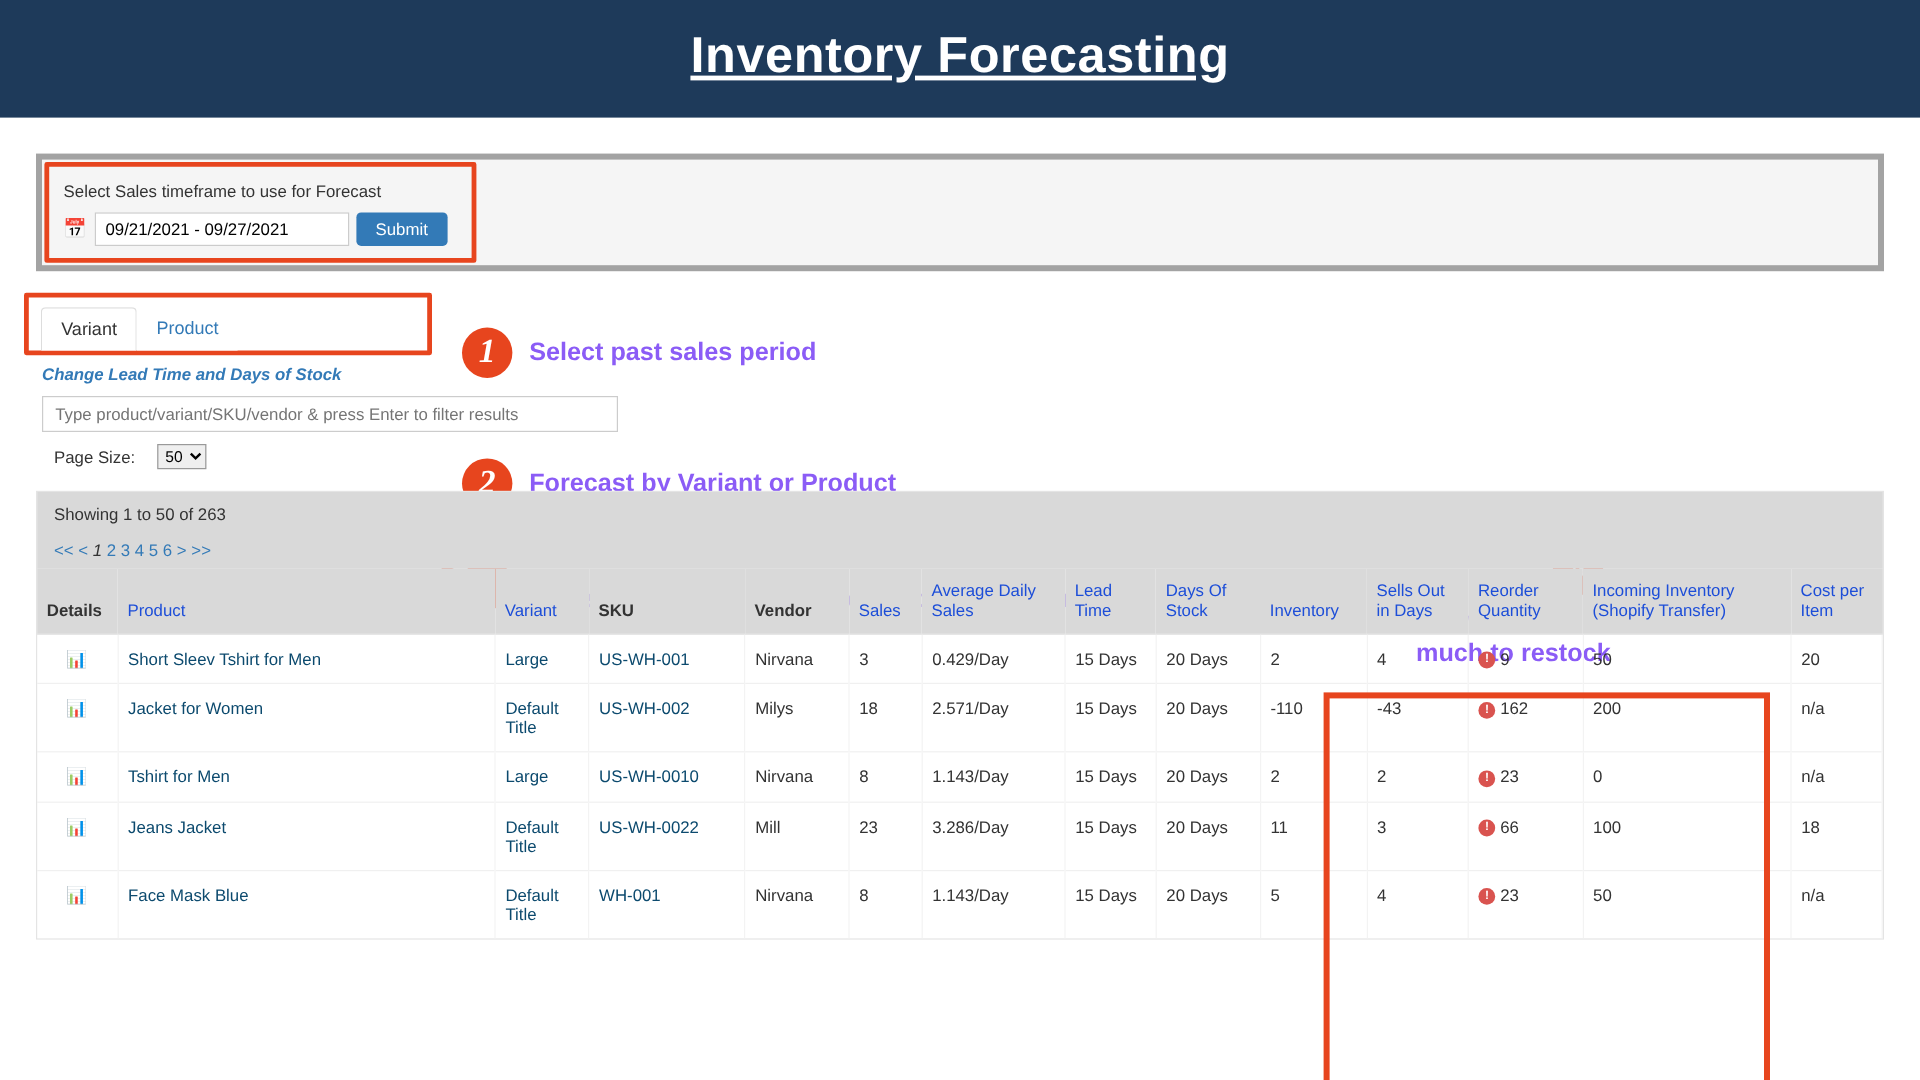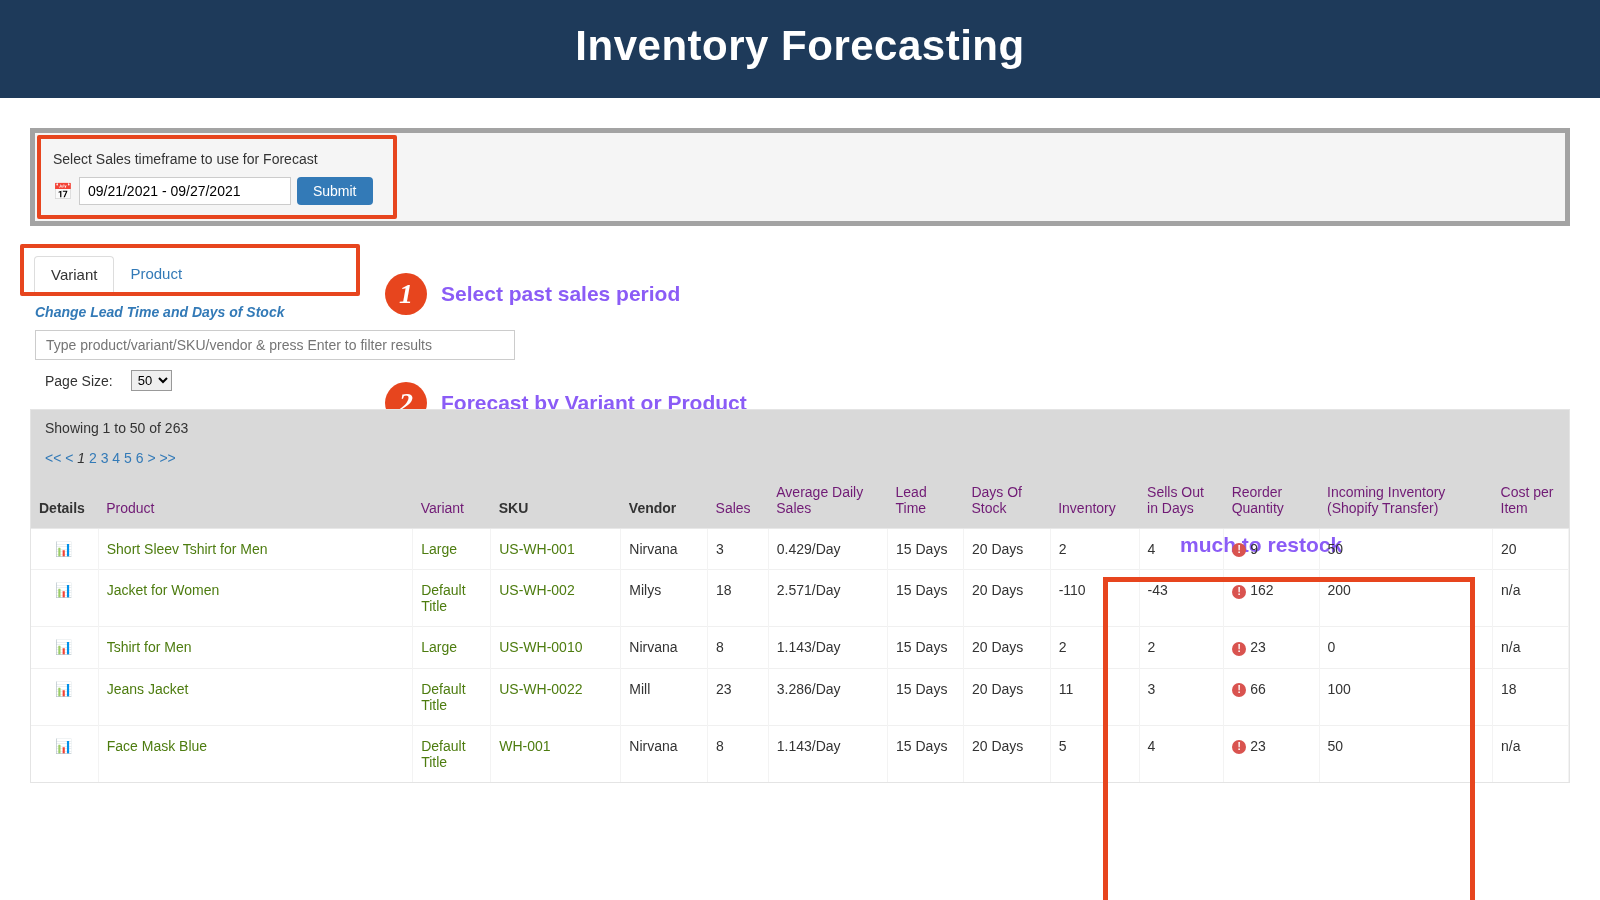--- a/index.html
+++ b/index.html
@@ -15,20 +15,21 @@
   .header-bar {
     background: #1e3a5a;
     color: #fff;
     text-align: center;
     padding: 22px 0 28px;
   }
   .header-bar h1 {
     font-size: 42px;
     font-weight: 800;
     letter-spacing: .5px;
+    text-decoration: underline;
   }
   .top-controls {
     position: relative;
     background: #f5f5f5;
     border: 5px solid #a3a3a3;
     margin: 30px 30px 10px 30px;
     padding: 18px 14px 14px;
     display: flex;
     align-items: flex-start;
     justify-content: space-between;
@@ -104,28 +105,28 @@
     background:#d9d9d9; padding:10px 14px 8px; font-size:14px; color:#333;
   }
   .pager { color:#337ab7; font-size:14px; margin-top:14px; }
   .pager span { cursor:pointer; }
   .pager .cur { color:#333; font-style:italic; }
   table.data {
     width:100%; border-collapse:collapse; font-size:14px; table-layout:fixed;
   }
   table.data th {
     background:#d9d9d9; text-align:left; padding:10px 8px 12px;
-    color:#701a75; font-weight:400; vertical-align:bottom; border-bottom:1px solid #e8e8e8;
+    color:#1d4ed8; font-weight:400; vertical-align:bottom; border-bottom:1px solid #e8e8e8;
   }
   table.data th.plain { color:#333; font-weight:600; }
   table.data td {
     padding:12px 8px; vertical-align:top; color:#333;
     border-top:1px solid #f0f0f0; border-right:1px solid #f3f3f3;
   }
-  table.data td a, table.data td .lk { color:#4d7c0f; cursor:pointer; }
+  table.data td a, table.data td .lk { color:#0c4a6e; cursor:pointer; }
   .chart-icon { color:#337ab7; font-size:14px; }
   .warn { display:inline-block; width:14px; height:14px; border-radius:50%; background:#d9534f; color:#fff; font-size:10px; line-height:14px; text-align:center; font-weight:700; margin-right:4px; vertical-align:middle;}
   .col-restock-box {
     position:absolute; border:5px solid #e7451e; pointer-events:none;
     top:449px; left:1103px; width:372px; height:380px;
   }
 
   
   #a1 { left:385px; top:145px; }
   #a2 { left:385px; top:254px; }

